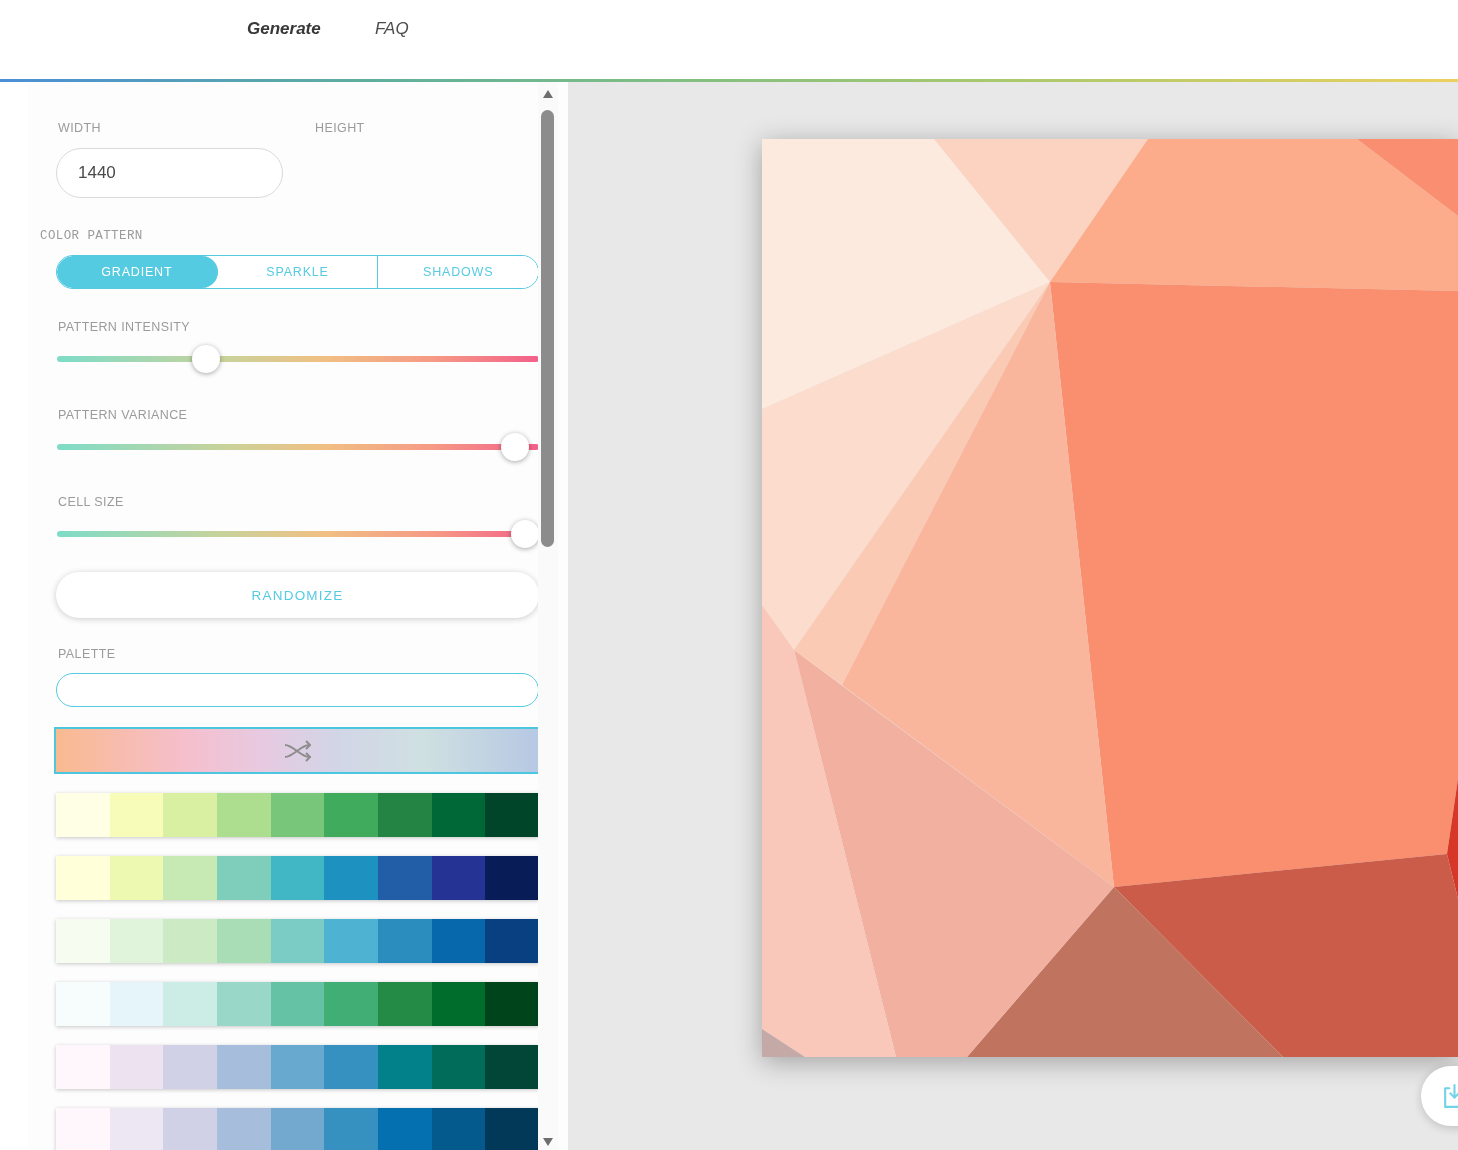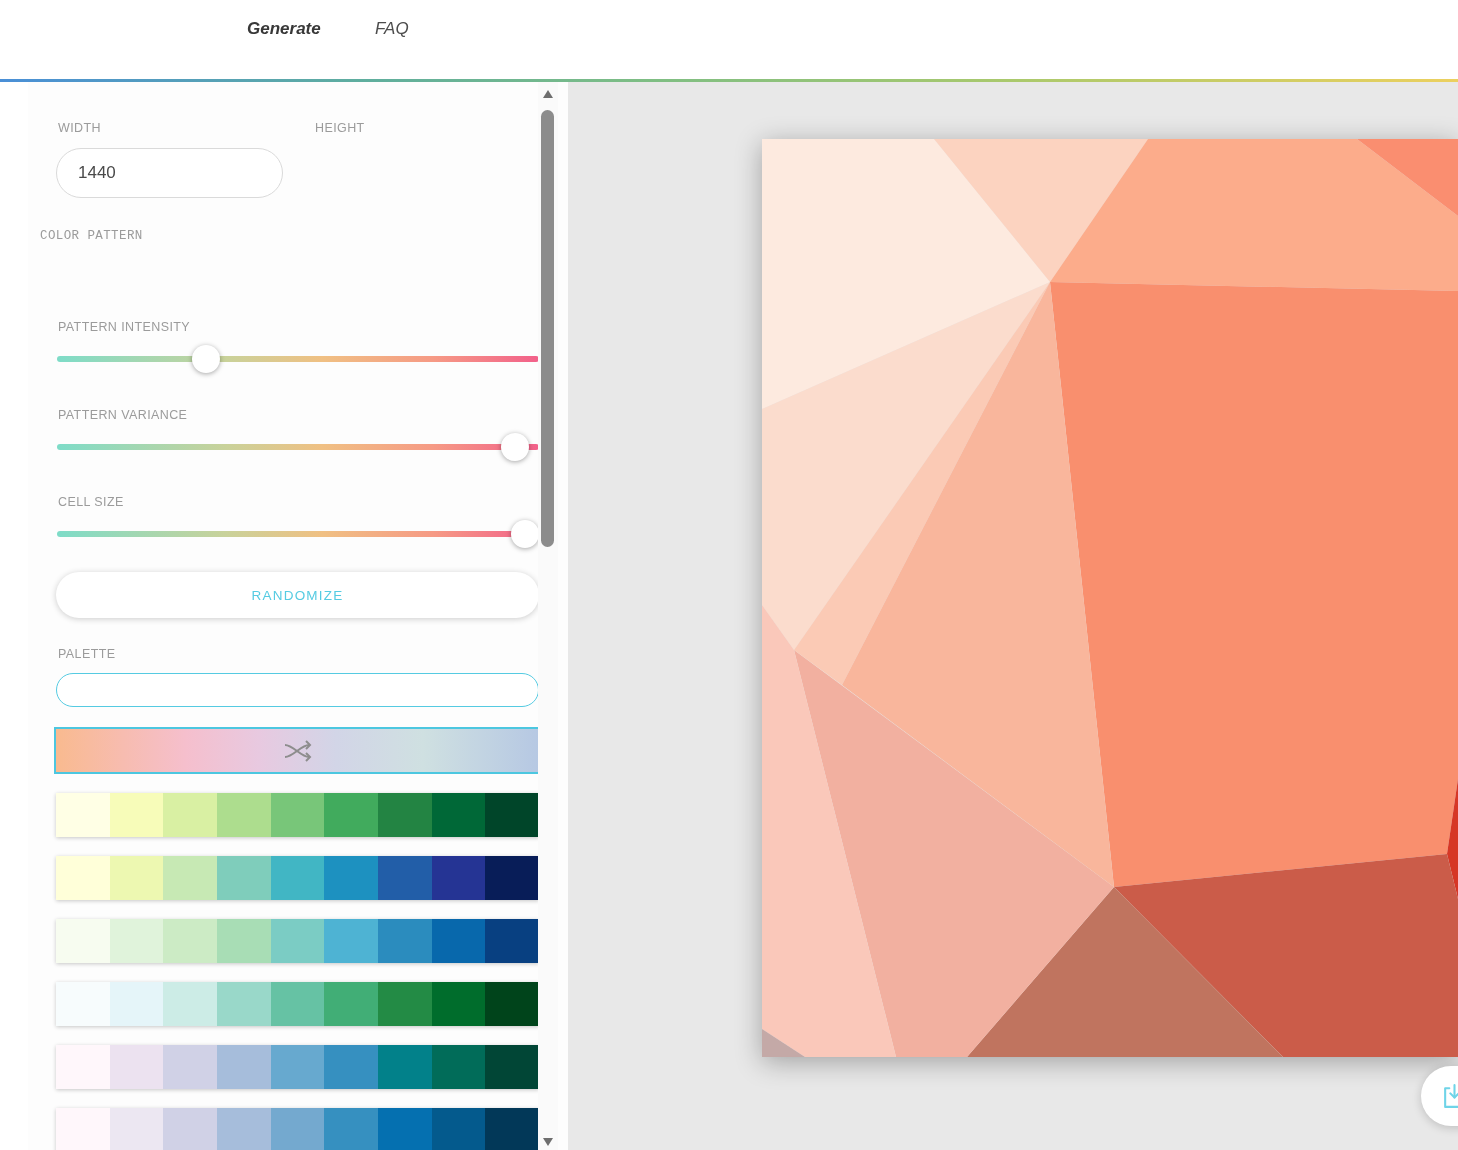--- a/index.html
+++ b/index.html
@@ -99,20 +99,25 @@
     </svg>
 </div>
 
 <div class="sidebar">
 
   <div class="ctl-label" style="left:30px; top:39px;">WIDTH</div>
   <div class="ctl-label" style="left:287px; top:39px;">HEIGHT</div>
   <input class="pill-input" style="left: 28px; top: 66px; width: 227px;" value="1440">
 
   <div class="ctl-label" style="left:12px; top:147px;font-family:Liberation Mono, monospace;">COLOR PATTERN</div>
+  <div class="segmented" style="top:173px;">
+    <div class="seg active">GRADIENT</div>
+    <div class="seg">SPARKLE</div>
+    <div class="seg">SHADOWS</div>
+  </div>
 
   <div class="ctl-label" style="left:30px; top:238px;">PATTERN INTENSITY</div>
   <div class="slider-track" style="top: 274px; background: linear-gradient(90deg, rgb(126, 220, 200), rgb(201, 210, 154) 35%, rgb(240, 192, 131) 55%, rgb(246, 154, 133) 78%, rgb(242, 96, 138));"></div>
   <div class="slider-handle" style="top: 263px; left: 164.42px;"></div>
 
   <div class="ctl-label" style="left:30px; top:326px;">PATTERN VARIANCE</div>
   <div class="slider-track" style="top: 362px; background: linear-gradient(90deg, rgb(126, 220, 200), rgb(201, 210, 154) 35%, rgb(240, 192, 131) 55%, rgb(246, 154, 133) 78%, rgb(242, 96, 138));"></div>
   <div class="slider-handle" style="top: 351px; left: 472.9px;"></div>
 
   <div class="ctl-label" style="left:30px; top:413px;">CELL SIZE</div>

